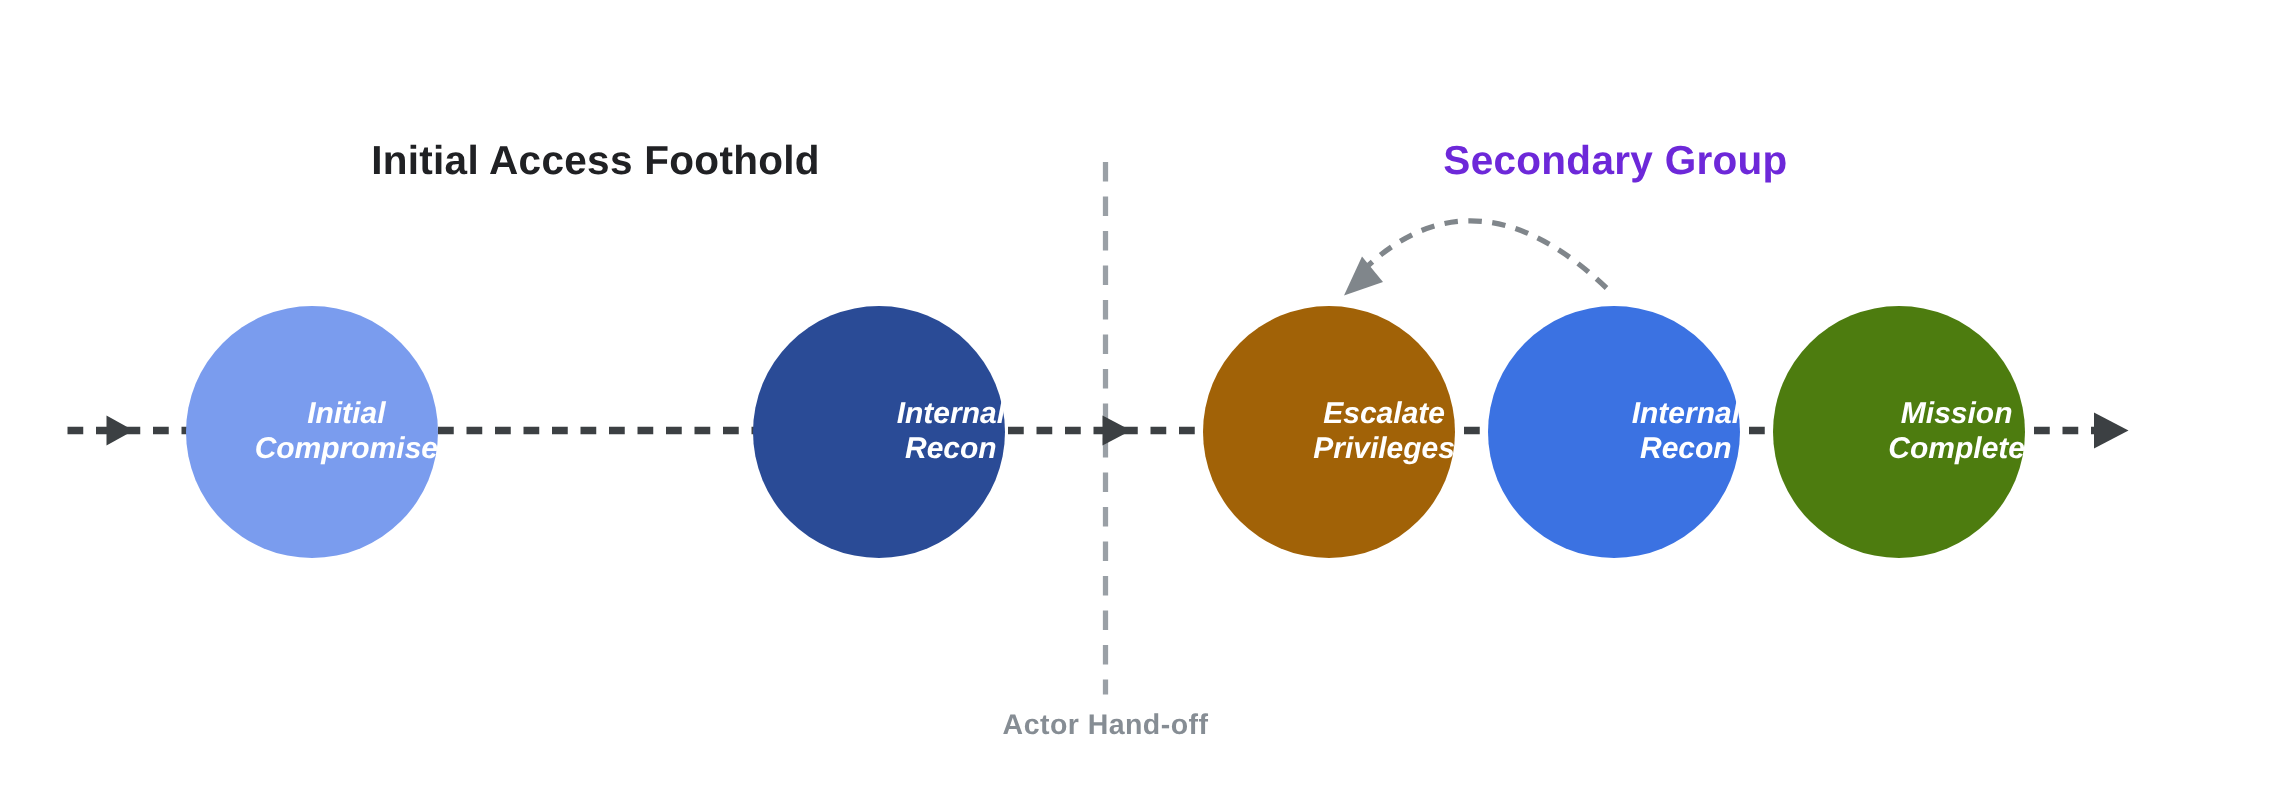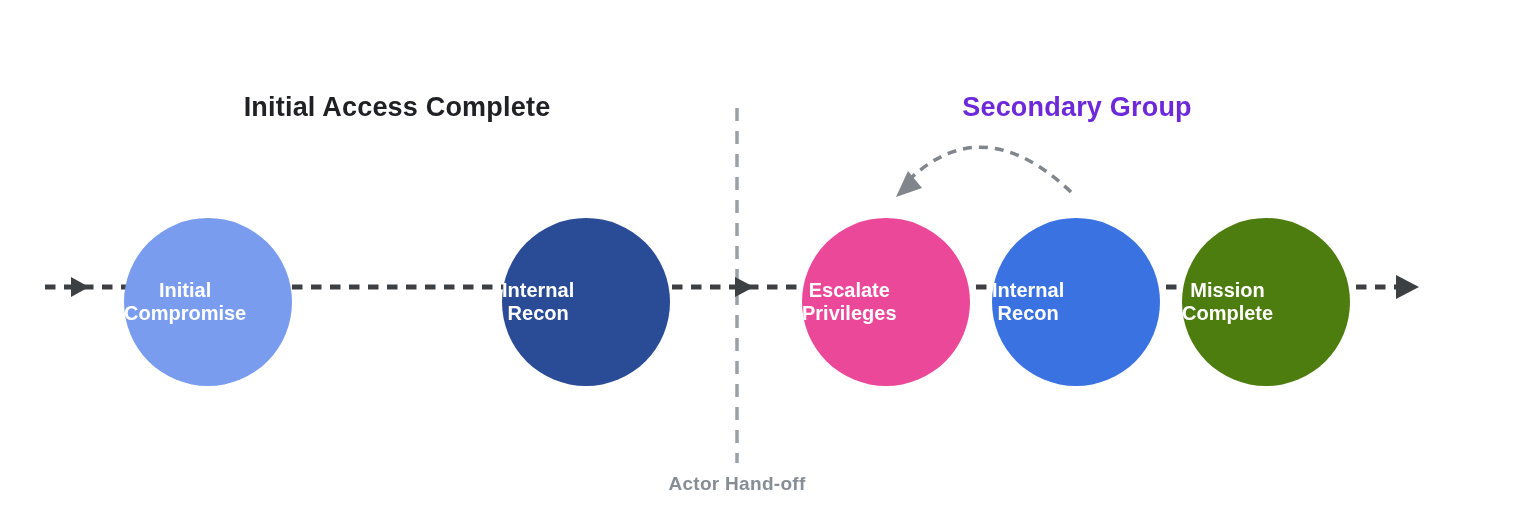--- a/index.html
+++ b/index.html
@@ -30,28 +30,29 @@
     font-size: 27px;
     font-weight: bold;
     letter-spacing: 0.2px;
     color: #202124;
     line-height: 34px;
   }
   .title-left  { left: 147px; }
   .title-right { left: 827px; }
   .node {
     position: absolute;
-    top: 218px;
+    top: 204px;
     width: 168px;
     height: 168px;
     border-radius: 50%;
     display: flex;
     align-items: center;
-    justify-content: flex-start;
+    justify-content: flex-end;
     text-align: center;
+    font-style: italic;
   }
   .node-label {
     color: #ffffff;
     font-size: 20px;
     font-weight: bold;
     line-height: 23px;
     white-space: pre-line;
   }
   .node-1 { left: 124px; }
   .node-2 { left: 313px; }
@@ -83,33 +84,33 @@
     <line x1="45" y1="287" x2="1412" y2="287" stroke-width="5" stroke-dasharray="10.5 8.5" fill="none" stroke="#3C4043"></line>
 
     <polygon points="71,277 71,297 89,287" fill="#3C4043"></polygon>
     <polygon points="735,277 735,297 754,287" fill="#3C4043"></polygon>
     <polygon points="1396,275 1396,299 1419,287" fill="#3C4043"></polygon>
 
     <path d="M 1071 192 Q 984.5 110 911 178" stroke-width="3.5" stroke-dasharray="9 7" fill="none" stroke="#80868B"></path>
     <polygon points="896,197 908,171 922,188" fill="#80868B"></polygon>
   </svg>
 
-  <div class="group-title title-left" style="color: rgb(32, 33, 36);">Initial Access Complete</div>
+  <div class="group-title title-left" style="color: rgb(32, 33, 36);">Initial Access Foothold</div>
   <div class="group-title title-right" style="color: #6d28d9;">Secondary Group</div>
 
   <div class="node node-1" style="background-color: rgb(122, 156, 238);">
     <span class="node-label">Initial
 Compromise</span>
   </div>
   <div class="node node-3" style="background-color: rgb(42, 75, 150);">
     <span class="node-label">Internal
 Recon</span>
   </div>
 
-  <div class="node node-4" style="background-color: #ec4899;">
+  <div class="node node-4" style="background-color: #a16207;">
     <span class="node-label">Escalate
 Privileges</span>
   </div>
   <div class="node node-5" style="background-color: rgb(59, 114, 226);">
     <span class="node-label">Internal
 Recon</span>
   </div>
   <div class="node node-6" style="background-color: #4d7c0f;">
     <span class="node-label">Mission
 Complete</span>

